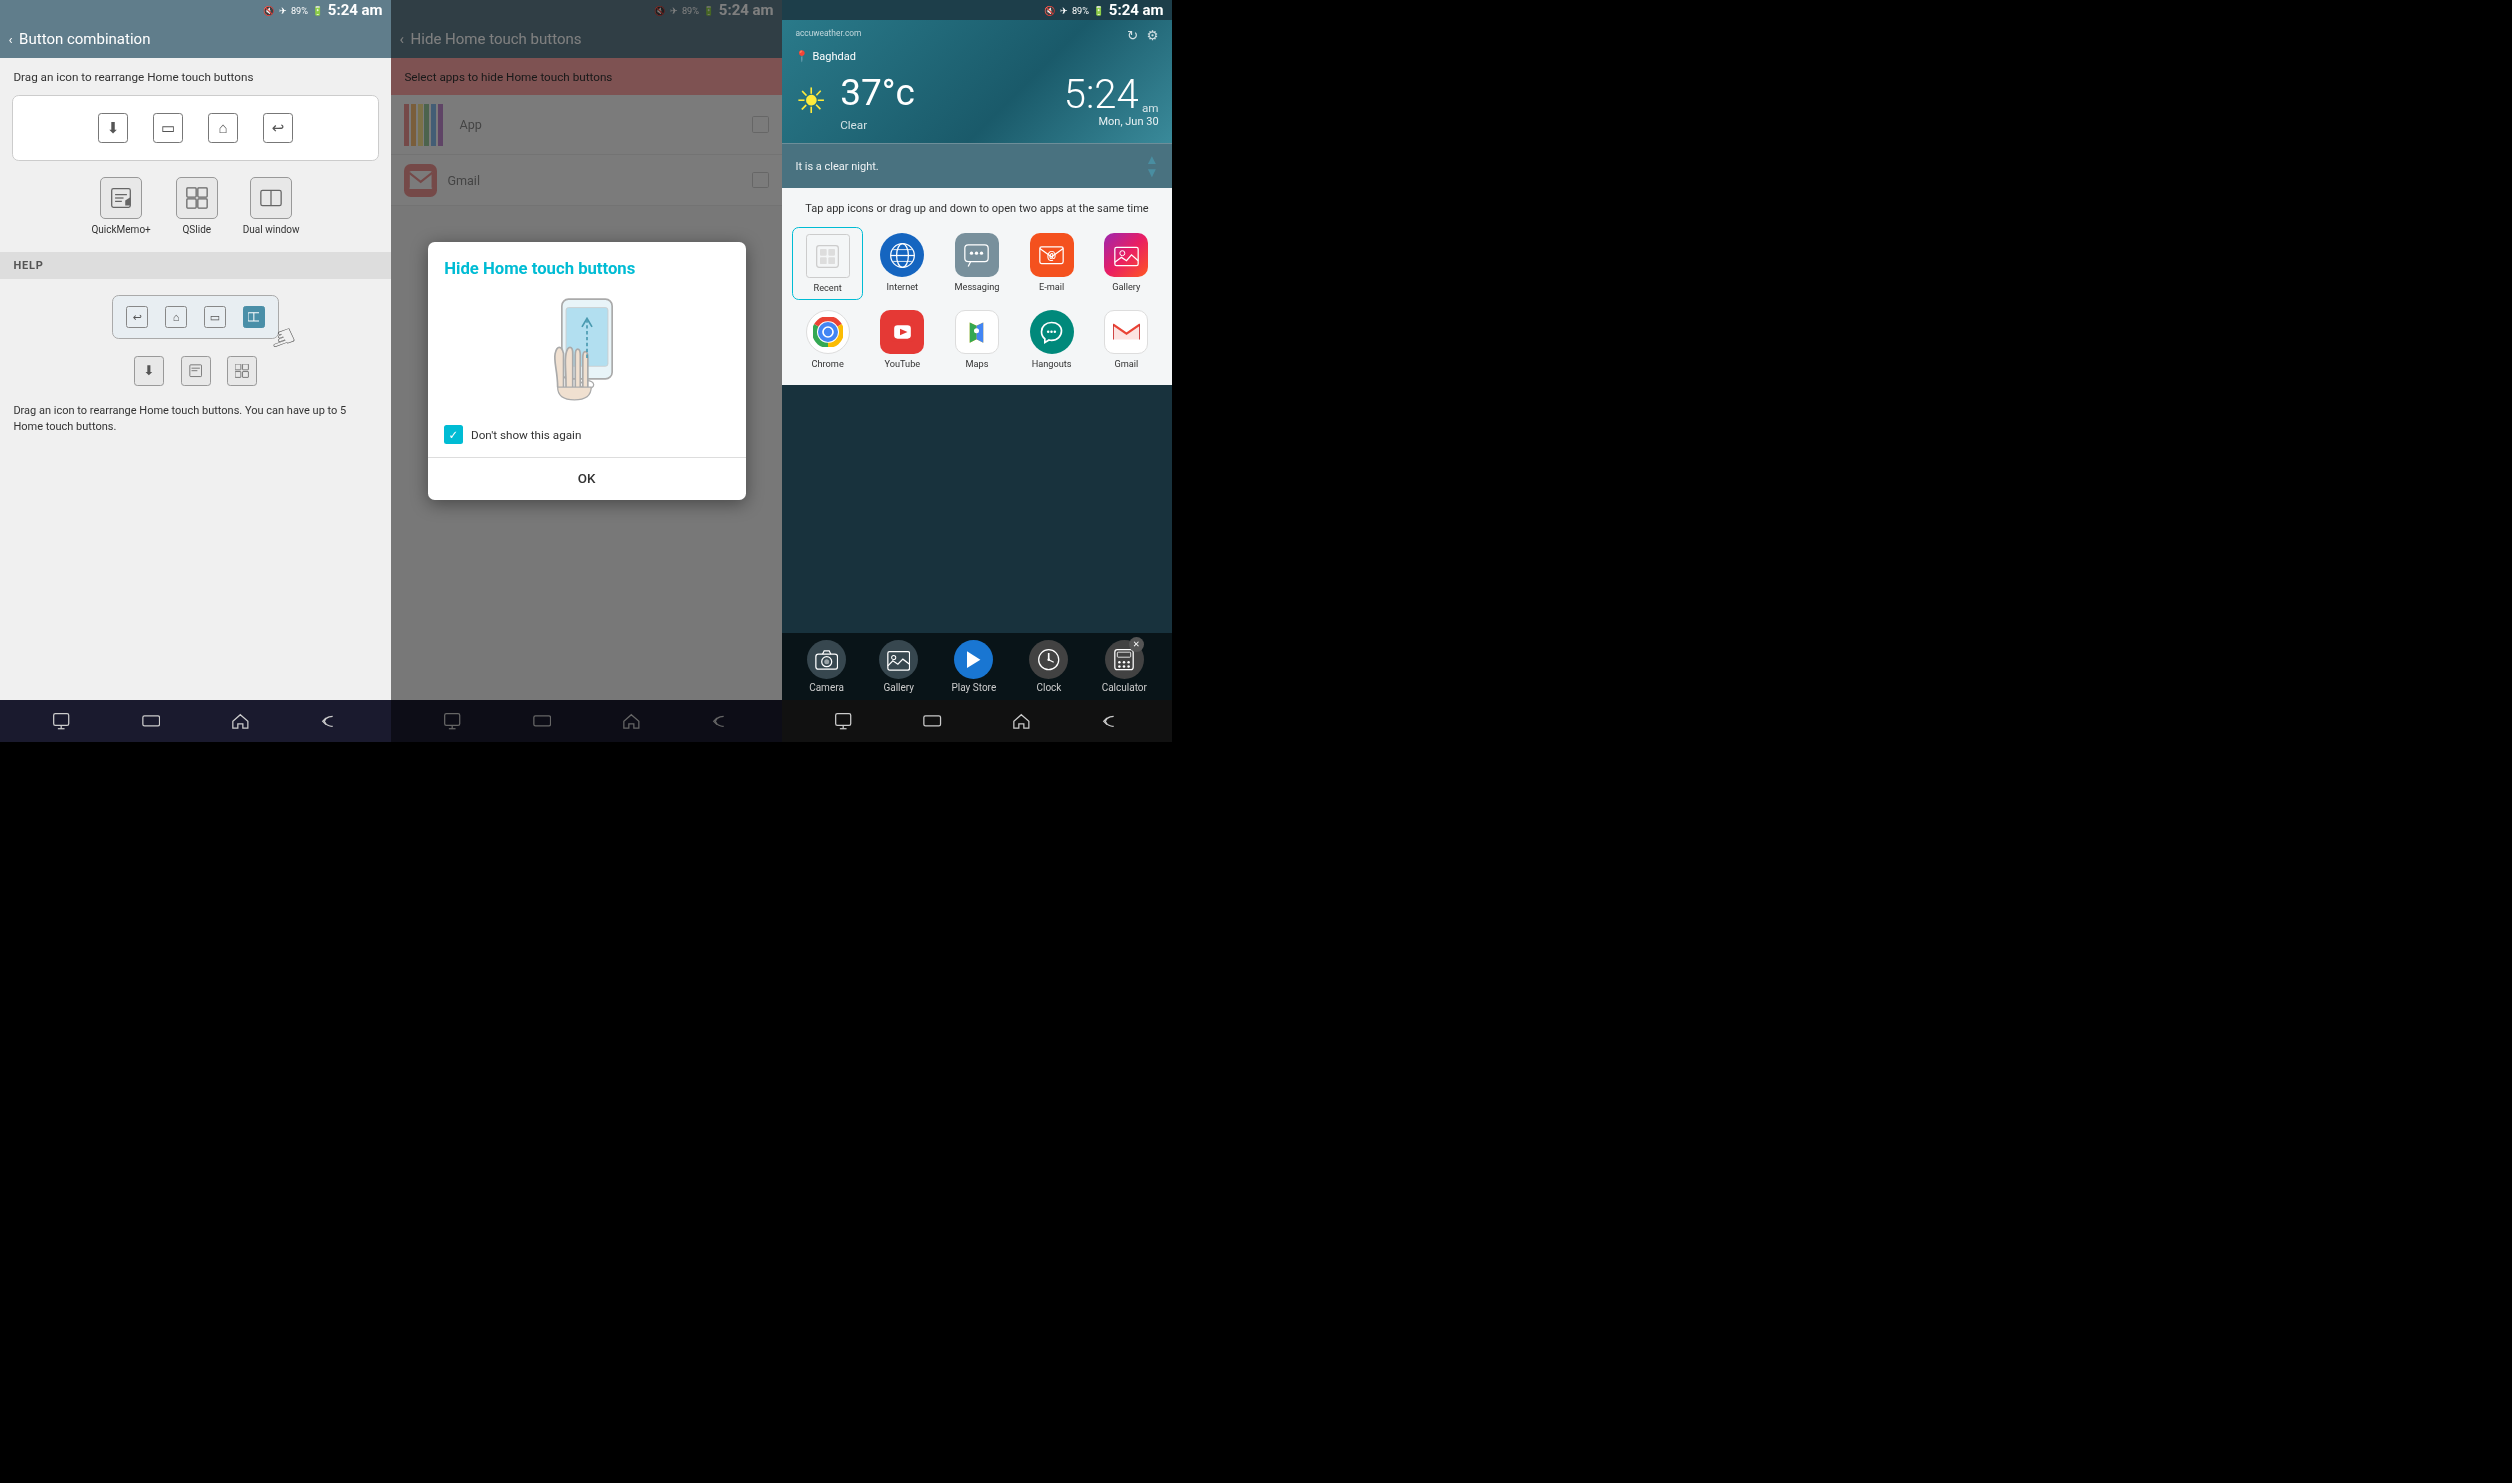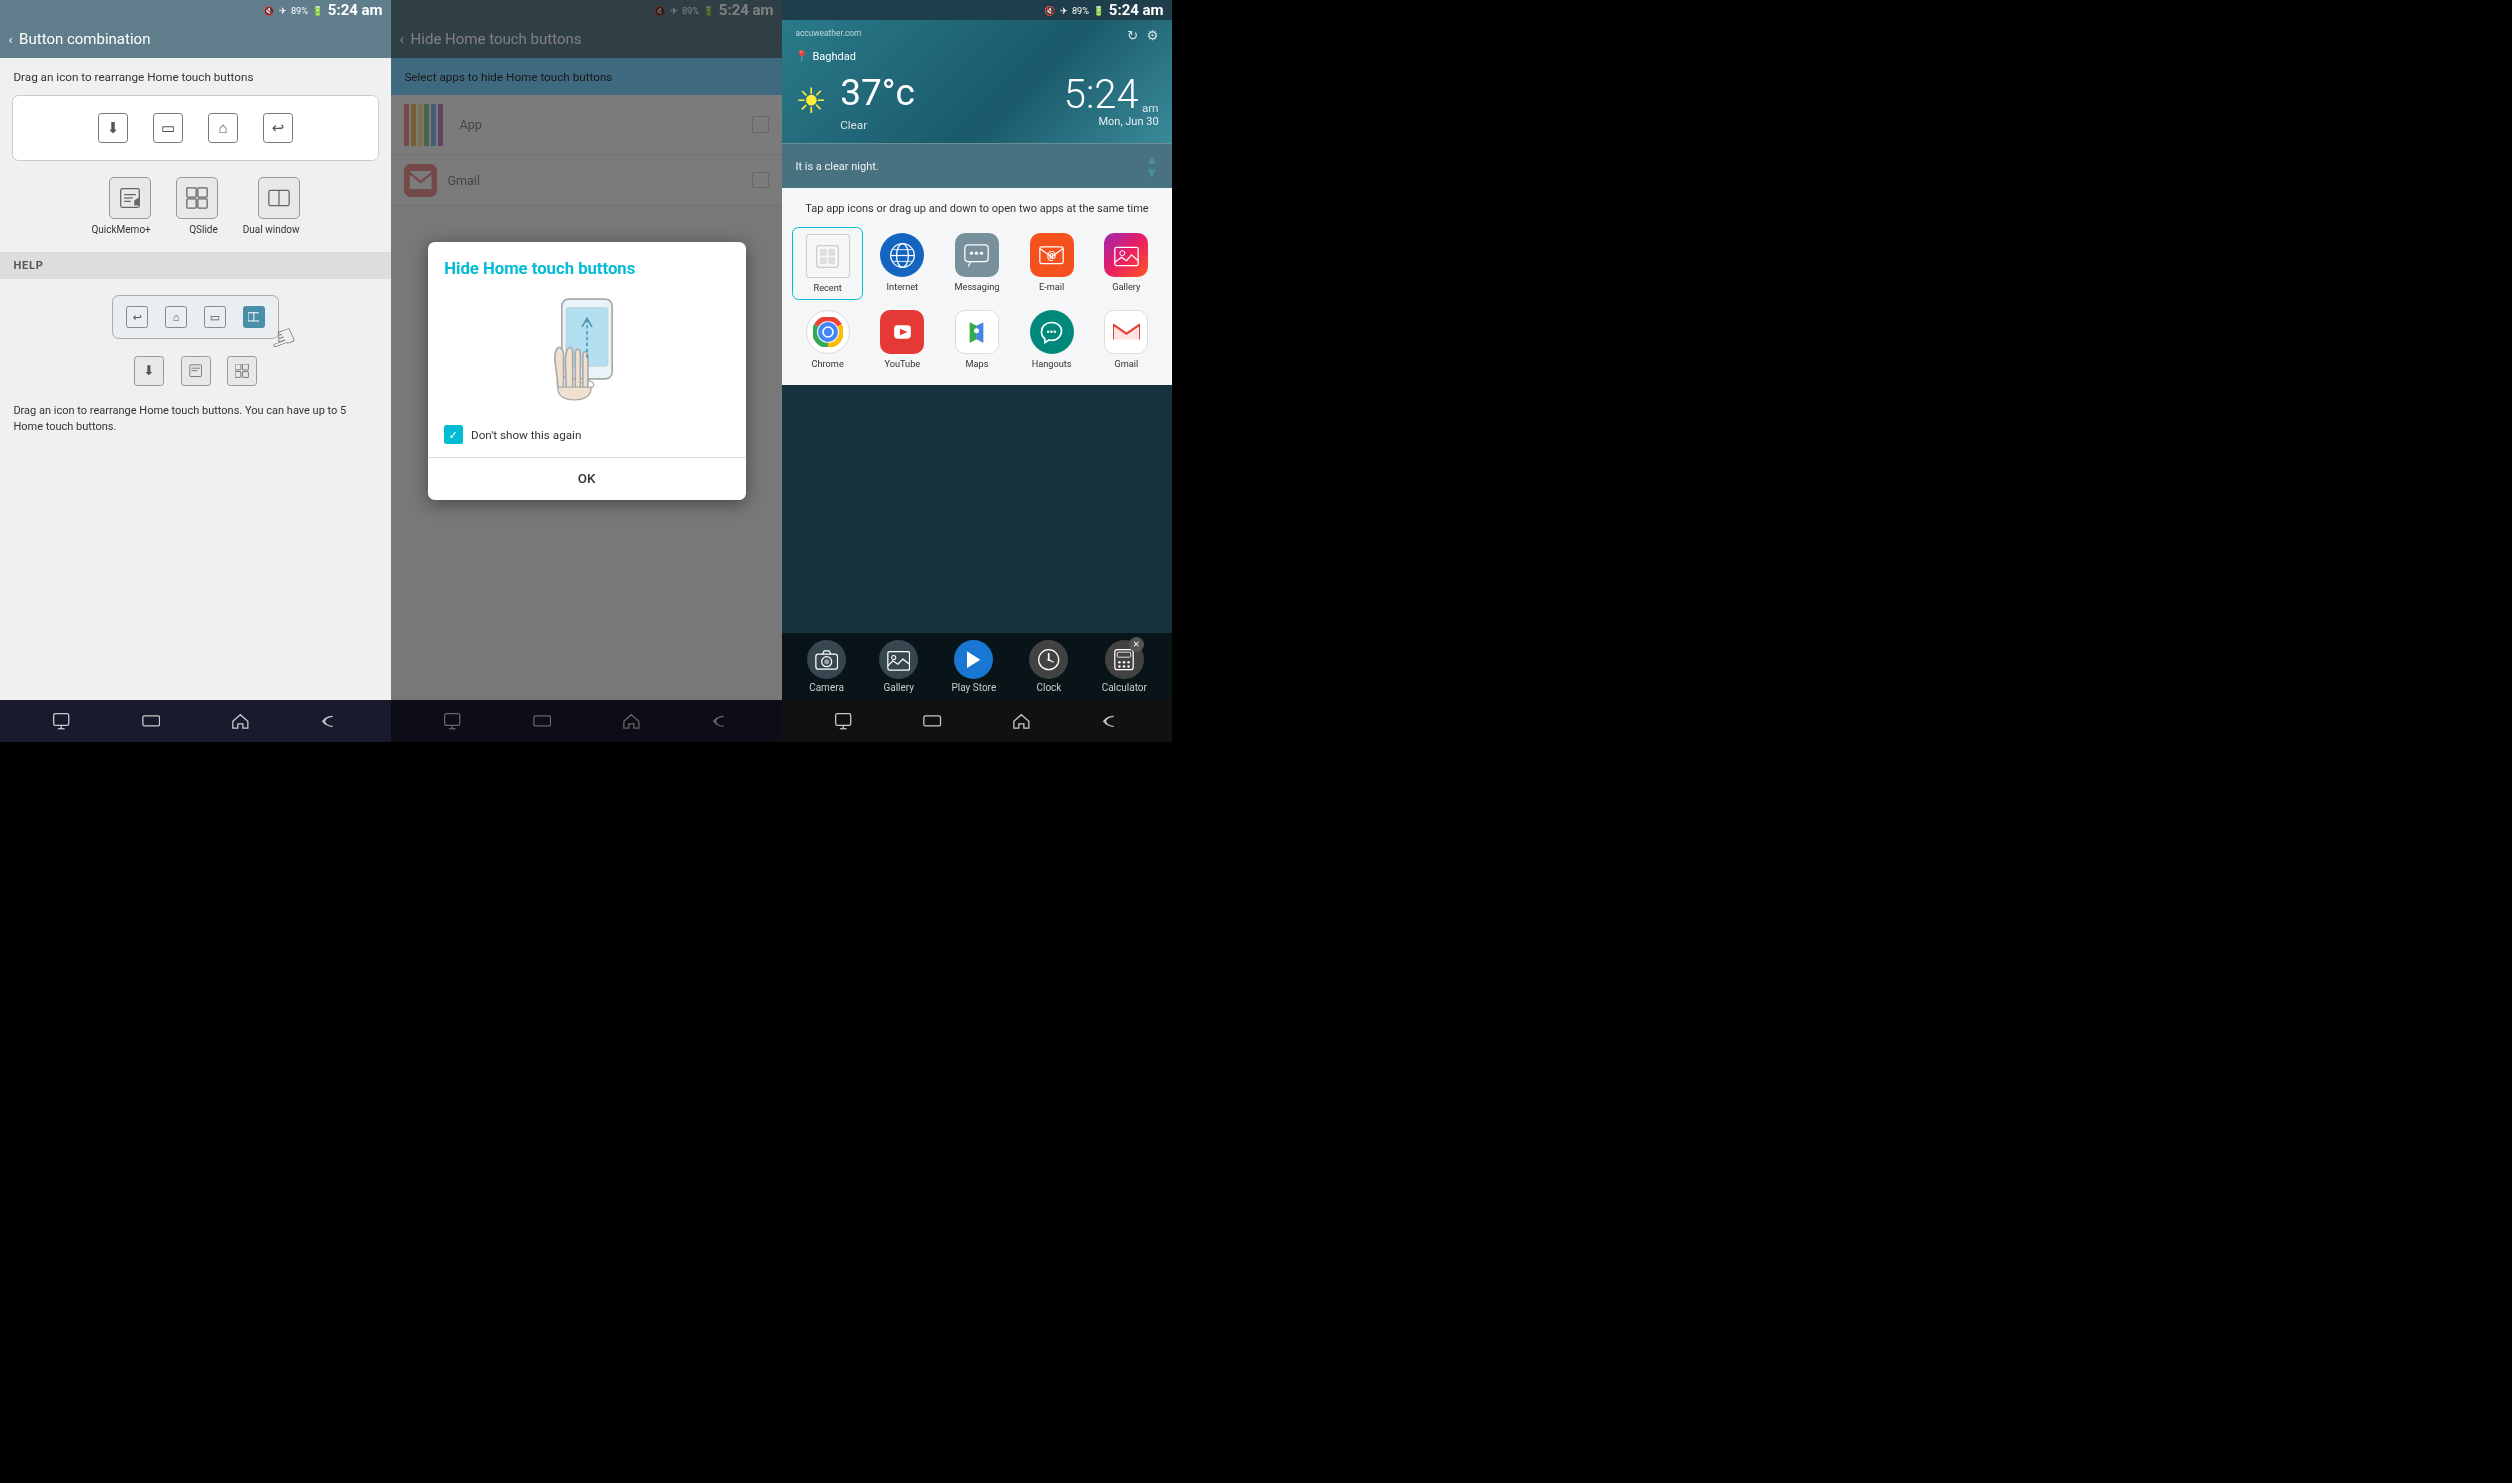--- a/index.html
+++ b/index.html
@@ -91,21 +91,21 @@
     .extra-icons-row {
       display: flex;
       justify-content: center;
       gap: 25px;
       padding: 16.7px 13.4px 8.4px;
     }
 
     .icon-with-label {
       display: flex;
       flex-direction: column;
-      align-items: flex-end;
+      align-items: center;
       gap: 5px;
     }
 
     .icon-box {
       width: 42px;
       height: 42px;
       border: 1.3px solid #999;
       border-radius: 5px;
       display: flex;
       align-items: center;
@@ -232,21 +232,21 @@
       display: flex;
       align-items: center;
       gap: 6.7px;
       margin-top: 20px;
     }
 
     .panel2-subtext {
       padding: 11.7px 13.4px;
       font-size: 11.7px;
       color: #333;
-      background: #7dd3fc;
+      background: #fca5a5;
     }
 
     .panel2-list {
       flex: 1;
       overflow: hidden;
       background: #f0f0f0;
     }
 
     .list-item {
       display: flex;

